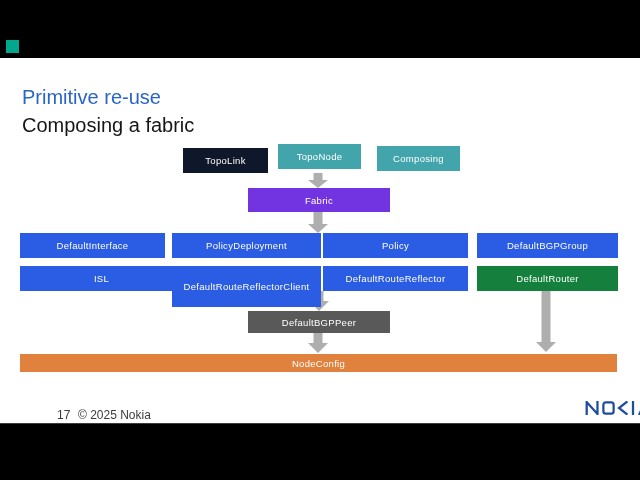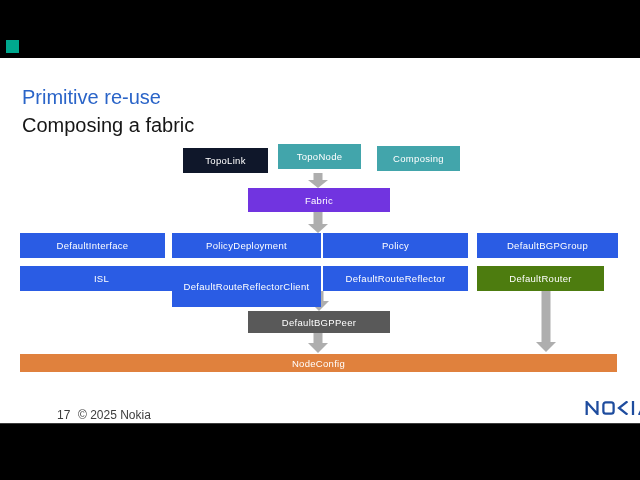--- a/index.html
+++ b/index.html
@@ -60,21 +60,21 @@
         <div class="node" style="left: 278px; top: 144px; width: 83px; height: 25px; background: rgb(66, 165, 171);">TopoNode</div>
         <div class="node" style="left: 377px; top: 146px; width: 83px; height: 25px; background: rgb(66, 165, 171);">Composing</div>
         <div class="node" style="left: 248px; top: 188px; width: 142px; height: 24px; background: rgb(113, 52, 224);">Fabric</div>
         <div class="node" style="left: 20px; top: 233px; width: 145px; height: 25px; background: rgb(42, 92, 228);">DefaultInterface</div>
         <div class="node" style="left: 172px; top: 233px; width: 149px; height: 25px; background: rgb(42, 92, 228);">PolicyDeployment</div>
         <div class="node" style="left: 323px; top: 233px; width: 145px; height: 25px; background: rgb(42, 92, 228);">Policy</div>
         <div class="node" style="left: 477px; top: 233px; width: 141px; height: 25px; background: rgb(42, 92, 228); text-align: right;">DefaultBGPGroup</div>
         <div class="node" style="left: 20px; top: 266px; width: 163px; height: 25px; background: rgb(42, 92, 228);">ISL</div>
         <div class="node" style="left: 172px; top: 266px; width: 149px; height: 41px; background: rgb(42, 92, 228);">DefaultRouteReflectorClient</div>
         <div class="node" style="left: 323px; top: 266px; width: 145px; height: 25px; background: rgb(42, 92, 228);">DefaultRouteReflector</div>
-        <div class="node" style="left: 477px; top: 266px; width: 127px; height: 25px; background: #4d7c0f;">DefaultRouter</div>
+        <div class="node" style="left: 477px; top: 266px; width: 141px; height: 25px; background: #15803d;">DefaultRouter</div>
         <div class="node" style="left: 248px; top: 311px; width: 142px; height: 22px; background: rgb(89, 89, 89);">DefaultBGPPeer</div>
         <div class="node" style="left: 20px; top: 354px; width: 597px; height: 18px; background: rgb(224, 129, 61);">NodeConfig</div>
       </div>
 
     <div class="footer">
       <span class="pagenum">17</span>
       <span class="copyright">© 2025 Nokia</span>
       <svg class="logo" width="70" height="14" viewBox="0 0 62 13" fill="none" stroke-width="2.1" stroke-linecap="square" stroke-linejoin="miter" stroke="#1e4c9e">
         <polyline points="1,12 1,1 11,12 11,1"></polyline>
         <rect x="16.5" y="1.2" width="9.5" height="10.6" rx="2.2"></rect>

